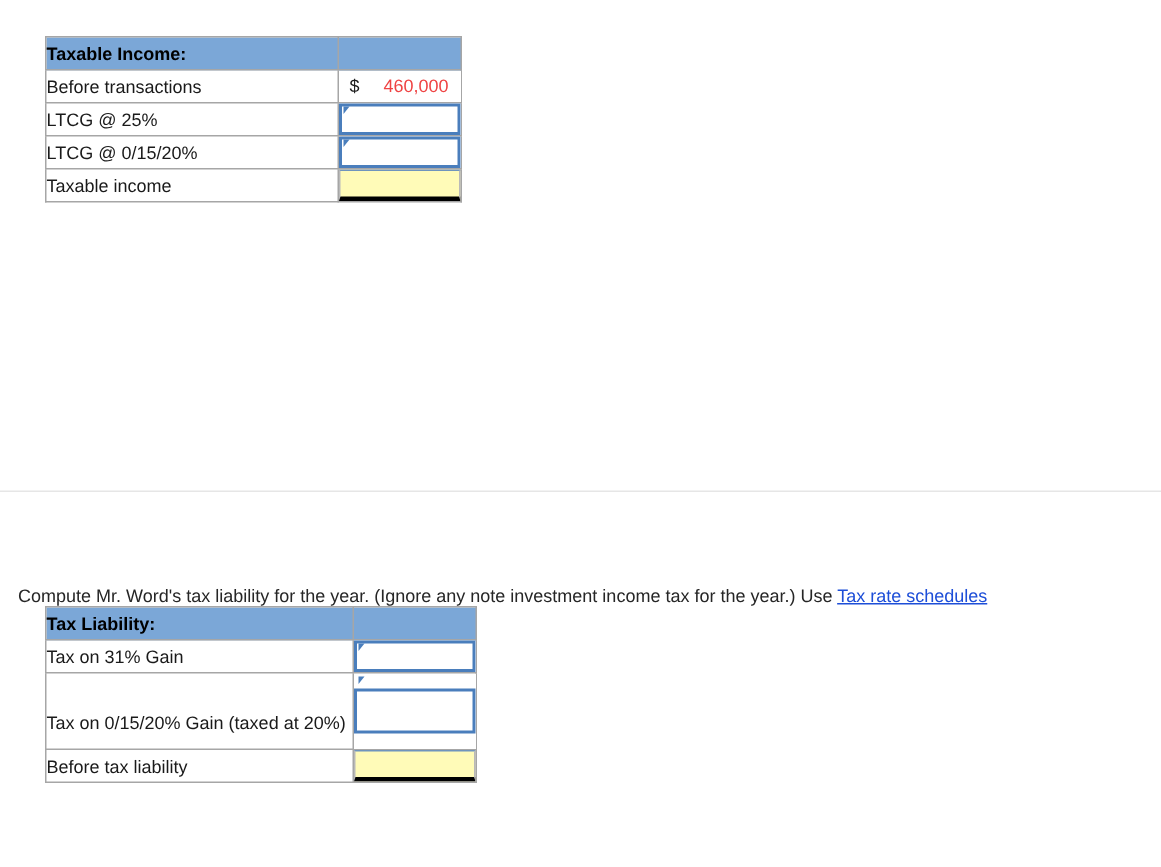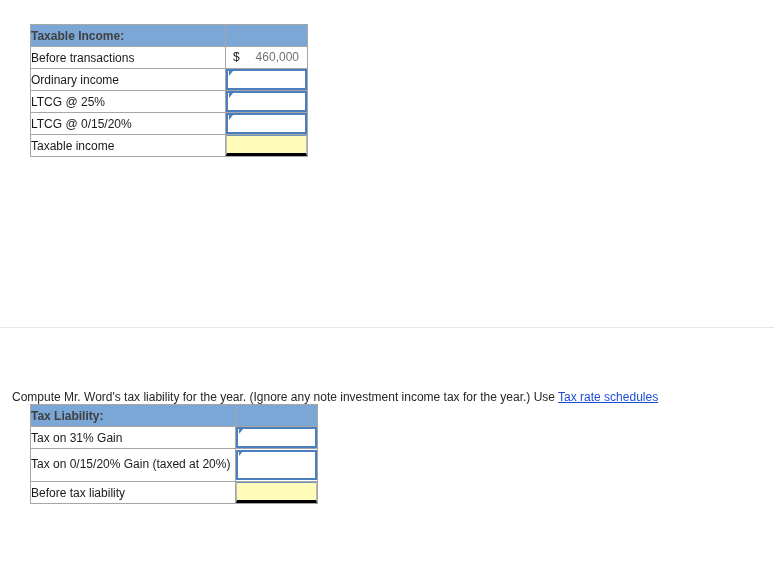--- a/index.html
+++ b/index.html
@@ -33,49 +33,49 @@
     font-size: 12px;
     color: #1a1a1a;
     background: #ffffff;
   }
   .lbl {
     padding: 1px 0 1px 5px;
     line-height: 14px;
   }
   .lbl.two-line {
     line-height: 14px;
-    padding-top: 0;
+    padding-top: 18px;
     padding-bottom: 2px;
   }
 
   
   .hdr td {
     background: #7BA7D7;
     font-weight: bold;
     height: 21px;
   }
   .hdr .lbl {
     font-weight: bold;
-    color: #404040;
+    color: #000000;
   }
 
   
   .valcell {
     position: relative;
   }
   .money {
     display: flex;
     align-items: center;
     justify-content: space-between;
     padding: 0 8px 0 7px;
     line-height: 19px;
     font-size: 12px;
   }
   .money .cur { color: #1a1a1a; }
-  .money .amt { color: #737373; }
+  .money .amt { color: #ef4444; }
 
   
   .inputcell {
     padding: 0;
     position: relative;
     background: #ffffff;
   }
   .answerbox {
     position: relative;
     display: block;
@@ -178,27 +178,20 @@
     <tr>
       <td class="lbl">Before transactions</td>
       <td class="valcell">
         <div class="money">
           <span class="cur">$</span>
           <span class="amt">460,000</span>
         </div>
       </td>
     </tr>
 
-    <tr>
-      <td class="lbl">Ordinary income</td>
-      <td class="inputcell">
-        <input class="answerbox" type="text" value="" style="">
-        <span class="flag"></span>
-      </td>
-    </tr>
 
     <tr>
       <td class="lbl">LTCG @ 25%</td>
       <td class="inputcell">
         <input class="answerbox" type="text" value="" style="">
         <span class="flag"></span>
       </td>
     </tr>
 
     <tr>

